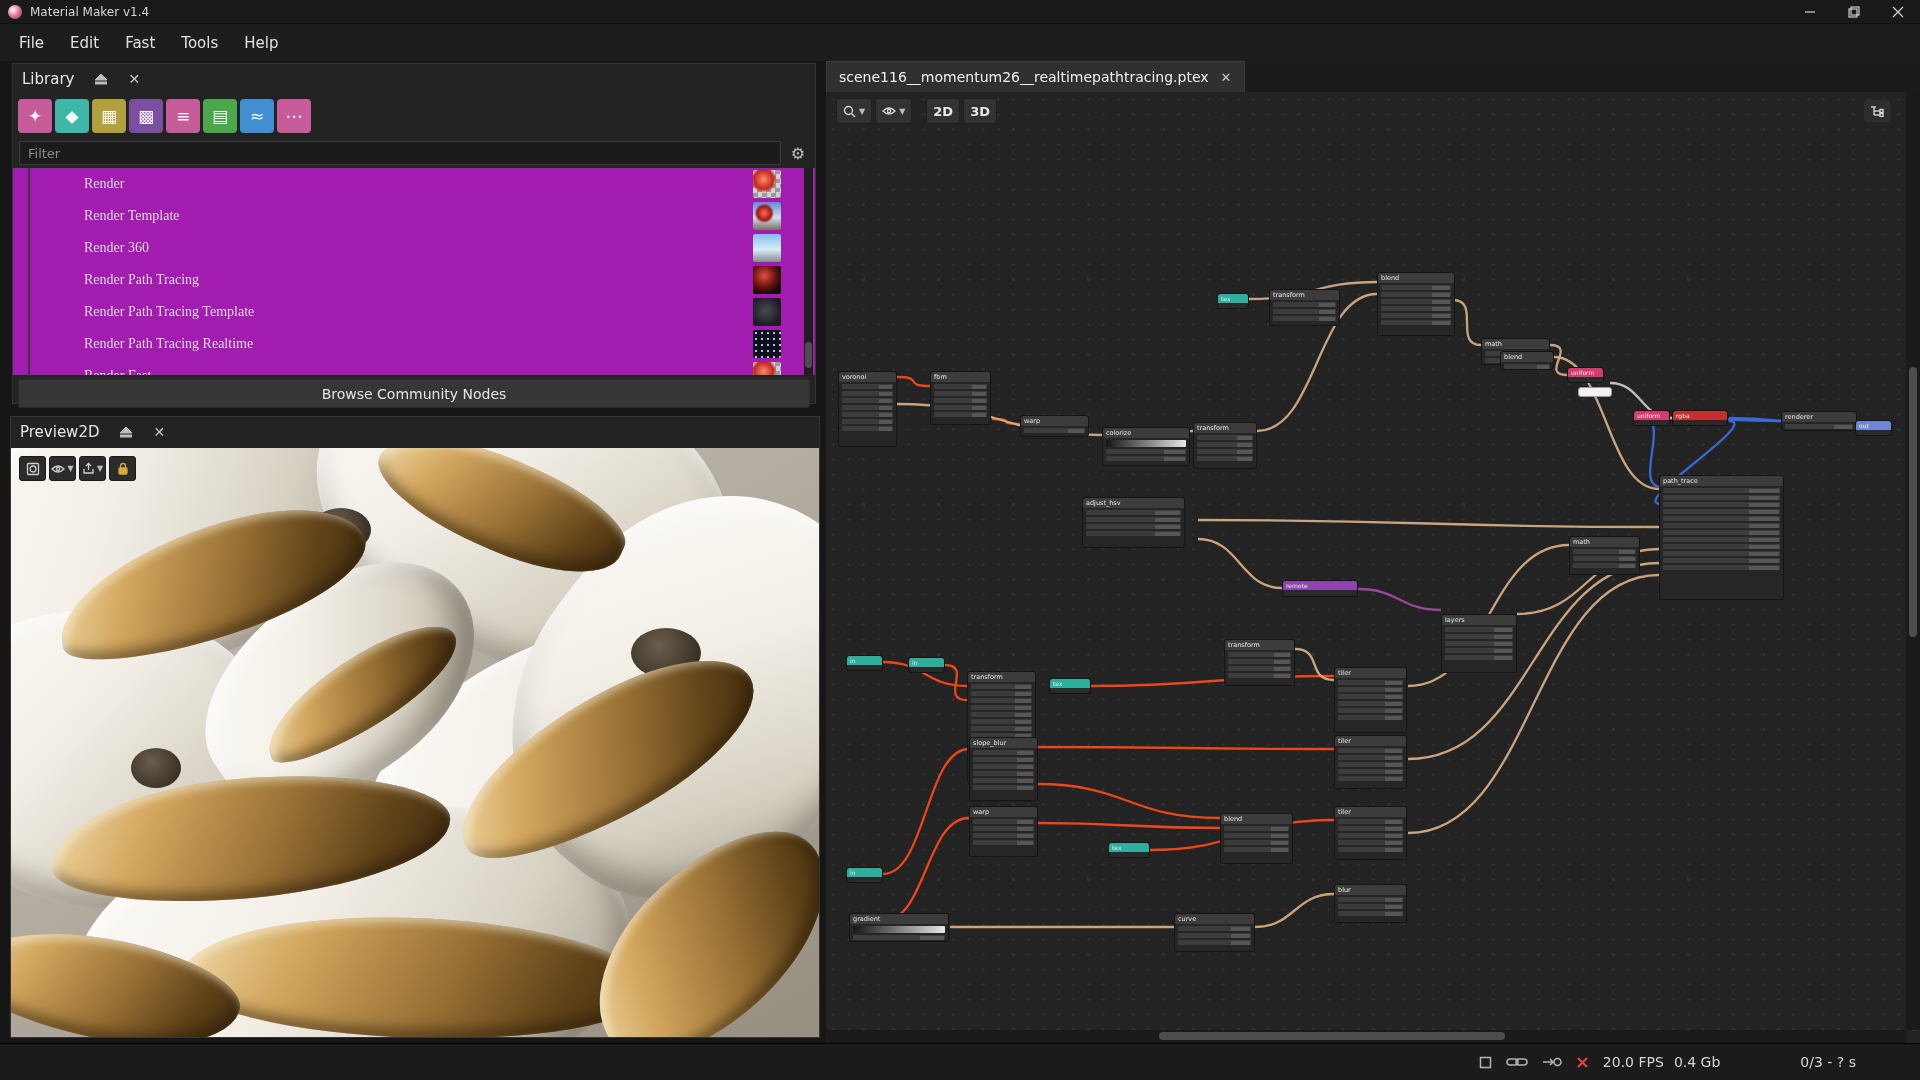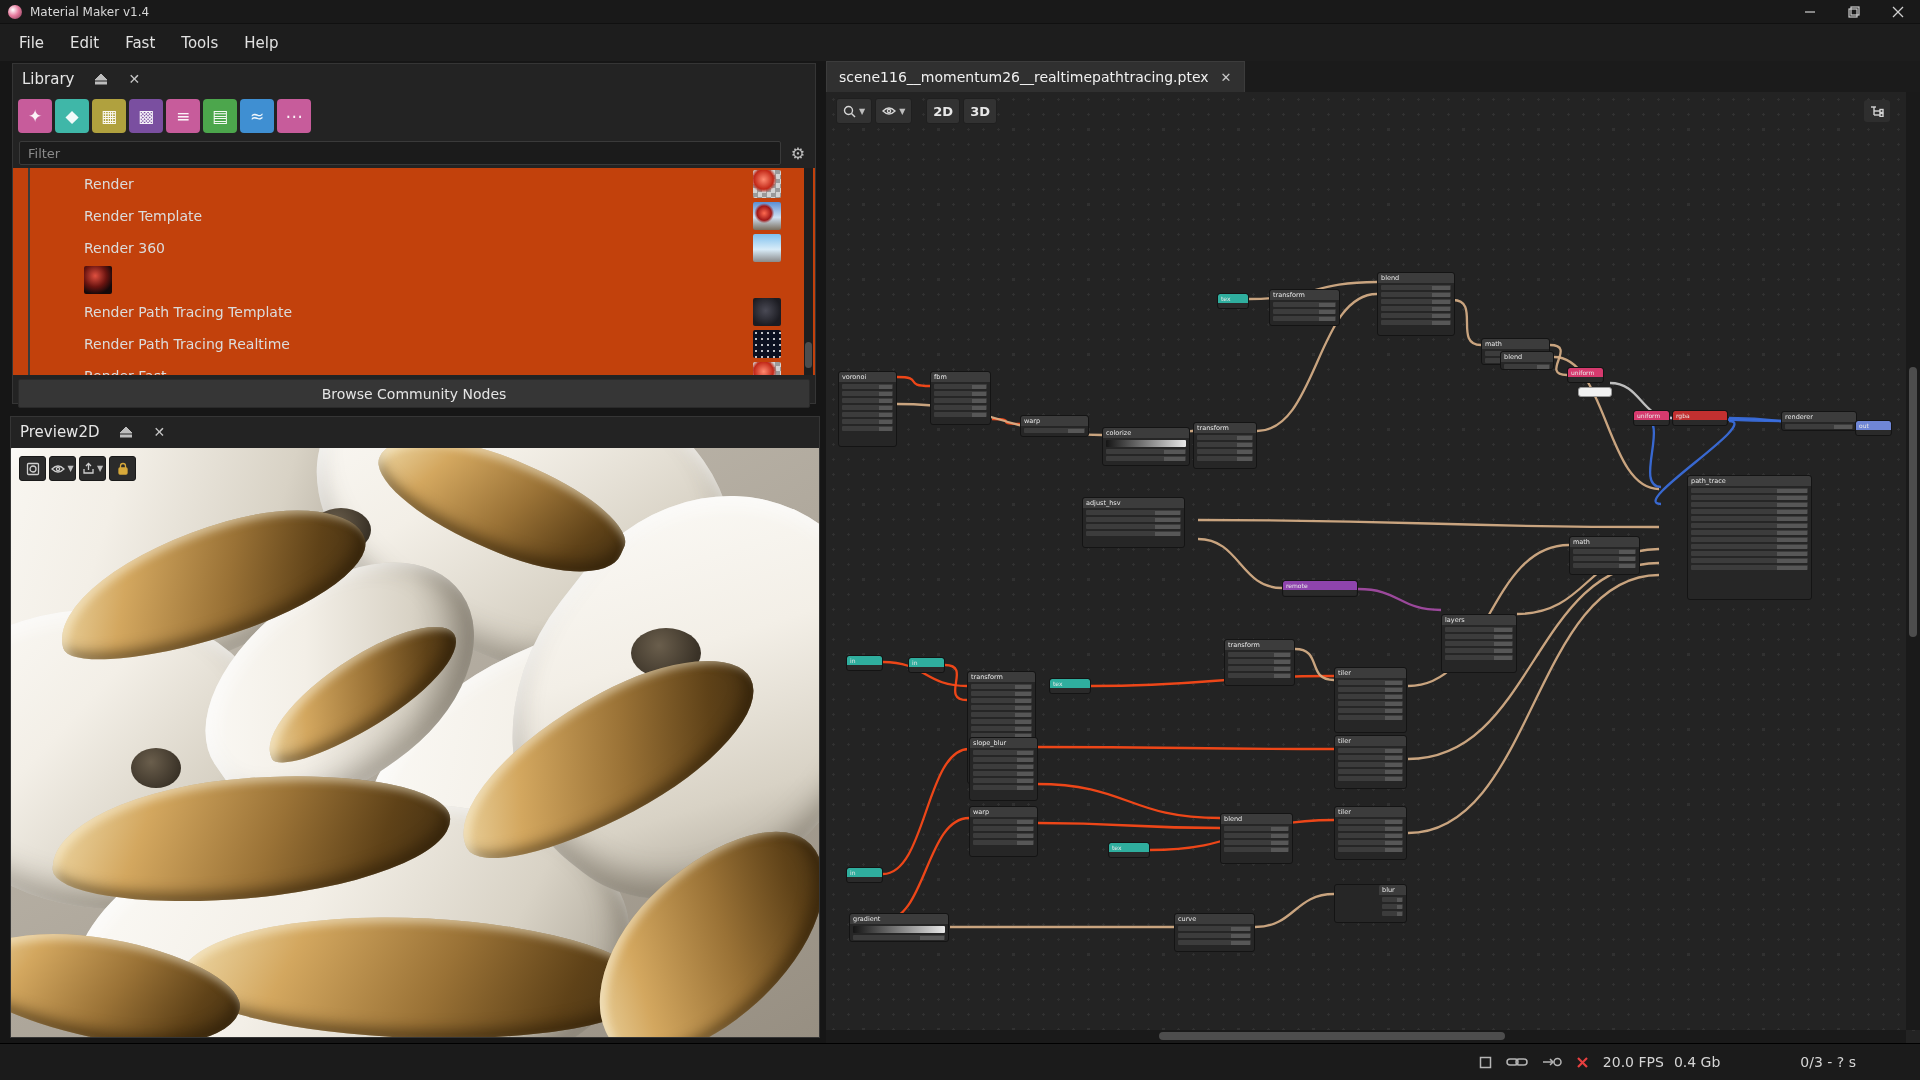--- a/index.html
+++ b/index.html
@@ -31,21 +31,21 @@
   
   .library { left:12px; top:63px; width:804px; height:341px; }
   .cat-bar { display:flex; gap:3px; padding:4px 5px; height:44px; align-items:center; }
   .cat-btn { width:34px; height:34px; border-radius:4px; display:flex; align-items:center;
              justify-content:center; font-size:17px; color:rgba(255,255,255,.93); }
   .filter-row { display:flex; align-items:center; gap:6px; padding:2px 6px; height:30px; }
   .filter-input { flex:1; height:24px; background:#1b1b1b; border:1px solid #3a3a3a; border-radius:2px;
                   color:#ddd; font-size:13px; padding:0 8px; font-family:"DejaVu Sans",sans-serif; }
   .filter-input::placeholder { color:#8a8a8a; }
   .gear { font-size:16px; color:#bdbdbd; width:22px; text-align:center; }
-  .lib-list { position:relative; height:207px; overflow:hidden; background:#c2410c; }
+  .lib-list { position:relative; height:207px; overflow:hidden; background:#a21caf;font-family:Liberation Serif, serif; }
   .tree-line { position:absolute; left:15px; top:0; bottom:0; width:2px; background:#3a3a3a; }
   .lib-row { height:32px; display:flex; align-items:center; padding-left:71px; padding-right:34px; }
   .lib-label { flex:1; font-size:14px; color:#dcdcdc; white-space:nowrap; overflow:hidden; }
   .lib-thumb { width:28px; height:28px; border-radius:2px; flex:none; }
   .th-red-sphere { background: radial-gradient(circle at 38% 34%, #ff8a70 0%, #c22818 38%, rgba(0,0,0,0) 52%),
                    repeating-conic-gradient(#9a9a9a 0% 25%, #d2d2d2 0% 50%); background-size:100% 100%, 9px 9px; }
   .th-template  { background: radial-gradient(circle at 40% 40%, #ff6a50 0%, #a01818 30%, rgba(0,0,0,0) 42%),
                    linear-gradient(180deg,#5b8fd4 0%, #cfe0f2 55%, #7b6f5e 100%); }
   .th-sky       { background: linear-gradient(180deg,#7ec0ee 0%, #d8ecf8 55%, #8a8a8a 100%); }
   .th-dark-sphere { background: radial-gradient(circle at 40% 35%, #e05040 0%, #6a1410 45%, #15090a 75%); }
@@ -194,20 +194,21 @@
       </div>
       <div class="lib-row">
         <span class="lib-label">Render Template</span>
         <div class="lib-thumb th-template"></div>
       </div>
       <div class="lib-row">
         <span class="lib-label">Render 360</span>
         <div class="lib-thumb th-sky"></div>
       </div>
       <div class="lib-row">
+        <span class="lib-label">Render Path Tracing</span>
         <div class="lib-thumb th-dark-sphere"></div>
       </div>
       <div class="lib-row">
         <span class="lib-label">Render Path Tracing Template</span>
         <div class="lib-thumb th-dark-template"></div>
       </div>
       <div class="lib-row">
         <span class="lib-label">Render Path Tracing Realtime</span>
         <div class="lib-thumb th-starfield"></div>
       </div>
@@ -454,21 +455,21 @@
         <div class="node" style="left: 955px; top: 282px; width: 76px; height: 20px;">
           <div class="node-hdr">renderer</div>
           <div class="node-body">
             <div class="node-row"></div>
           </div>
         </div>
         <div class="node mini" style="left: 1029px; top: 291px; width: 37px; height: 16px;">
           <div class="node-hdr" style="background: rgb(111, 134, 214);">out</div>
           <div class="node-body"></div>
         </div>
-        <div class="node" style="left: 833px; top: 346px; width: 125px; height: 125px; margin-left: 28px;">
+        <div class="node" style="left: 833px; top: 346px; width: 125px; height: 125px;">
           <div class="node-hdr">path_trace</div>
           <div class="node-body">
             <div class="node-row"></div>
             <div class="node-row"></div>
             <div class="node-row"></div>
             <div class="node-row"></div>
             <div class="node-row"></div>
             <div class="node-row"></div>
             <div class="node-row"></div>
             <div class="node-row"></div>
@@ -569,21 +570,21 @@
         <div class="node" style="left: 508px; top: 677px; width: 73px; height: 54px;">
           <div class="node-hdr">tiler</div>
           <div class="node-body">
             <div class="node-row"></div>
             <div class="node-row"></div>
             <div class="node-row"></div>
             <div class="node-row"></div>
             <div class="node-row"></div>
           </div>
         </div>
-        <div class="node" style="left: 508px; top: 755px; width: 73px; height: 39px; padding-left: 44px;">
+        <div class="node" style="left: 508px; top: 755px; width: 73px; height: 39px;">
           <div class="node-hdr">blur</div>
           <div class="node-body">
             <div class="node-row"></div>
             <div class="node-row"></div>
             <div class="node-row"></div>
           </div>
         </div>
         <div class="node" style="left: 143px; top: 608px; width: 69px; height: 64px;">
           <div class="node-hdr">slope_blur</div>
           <div class="node-body">

